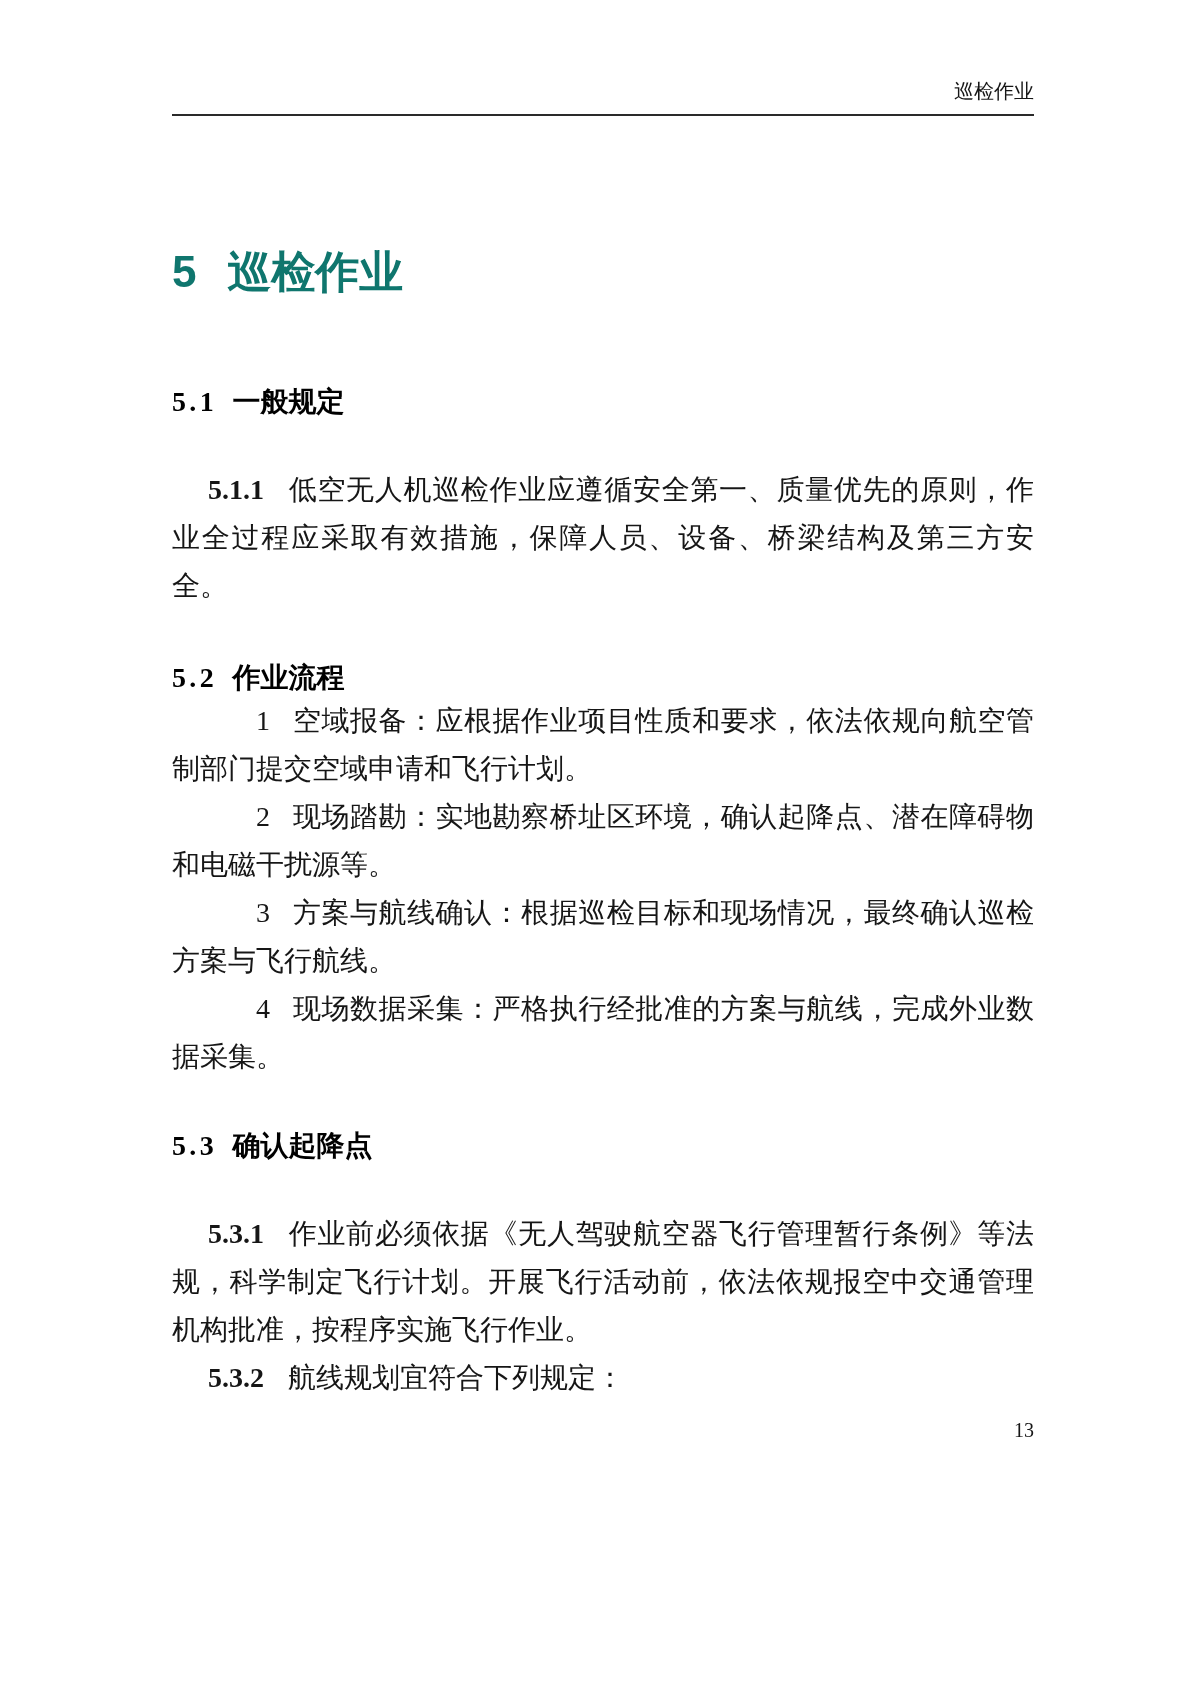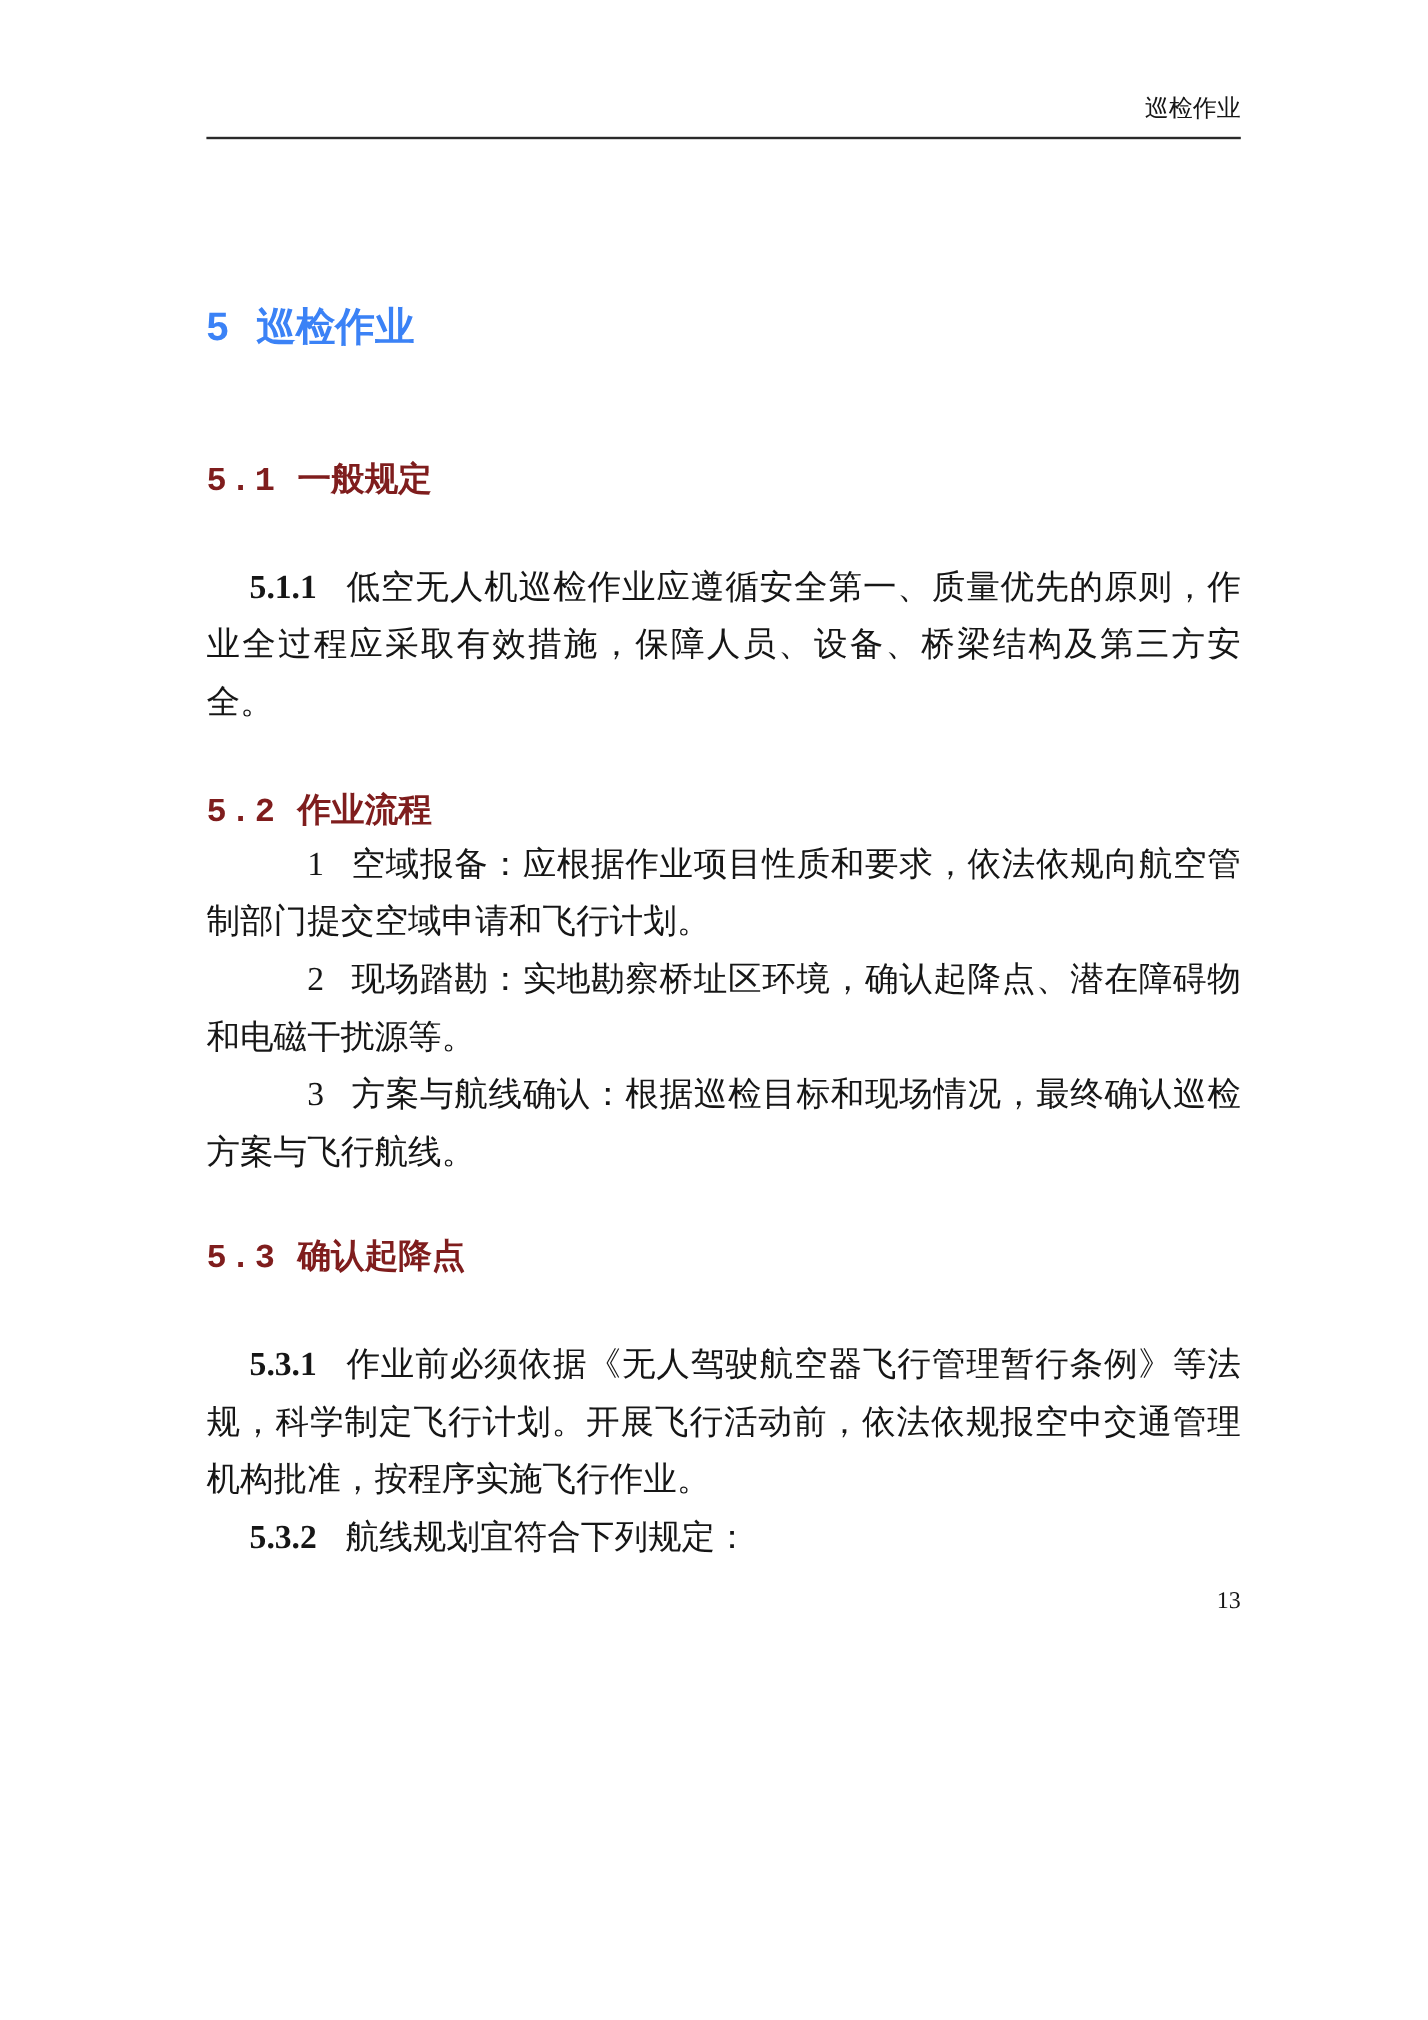--- a/index.html
+++ b/index.html
@@ -26,33 +26,33 @@
     border-bottom: 2px solid #2a2a2a;
     text-align: right;
     font-size: 20px;
     line-height: 22px;
   }
   
   h1.chapter {
     margin: 135px 0 0 0;
     font-family: "Liberation Sans", "DejaVu Sans", sans-serif;
     font-weight: 700;
-    font-size: 33px;
+    font-size: 44px;
     line-height: 42px;
-    color: #3b82f6;
+    color: #0f766e;
   }
   h1.chapter .h-num { margin-right: 0.7em; }
   
   h2.section {
     margin: 0;
-    font-family: Liberation Mono, monospace;
+    font-family: Liberation Serif, serif;
     font-weight: 700;
     font-size: 28px;
     line-height: 38px;
-    color: #7f1d1d;
+    color: #000000;
   }
   h2.section .h-num { margin-right: 0.55em; letter-spacing: 0.12em; }
   h2#sec-51 { margin-top: 90px; }
   h2#sec-52 { margin-top: 49px; }
   h2#sec-53 { margin-top: 46px; }
   
   p {
     margin: 0;
     font-size: 28px;
     line-height: 48px;
@@ -103,20 +103,23 @@
 
   <p class="item">
     <span class="item-num">1</span><span>空域报备：应根据作业项目性质和要求，依法依规向航空管制部门提交空域申请和飞行计划。</span>
   </p>
   <p class="item">
     <span class="item-num">2</span><span>现场踏勘：实地勘察桥址区环境，确认起降点、潜在障碍物和电磁干扰源等。</span>
   </p>
   <p class="item">
     <span class="item-num">3</span><span>方案与航线确认：根据巡检目标和现场情况，最终确认巡检方案与飞行航线。</span>
   </p>
+  <p class="item">
+    <span class="item-num">4</span><span>现场数据采集：严格执行经批准的方案与航线，完成外业数据采集。</span>
+  </p>
 
   <h2 class="section" id="sec-53">
     <span class="h-num">5.3</span><span>确认起降点</span>
   </h2>
 
   <p class="clause" id="p-531">
     <span class="clause-num">5.3.1</span><span>作业前必须依据《无人驾驶航空器飞行管理暂行条例》等法规，科学制定飞行计划。开展飞行活动前，依法依规报空中交通管理机构批准，按程序实施飞行作业。</span>
   </p>
 
   <p class="clause" id="p-532">

